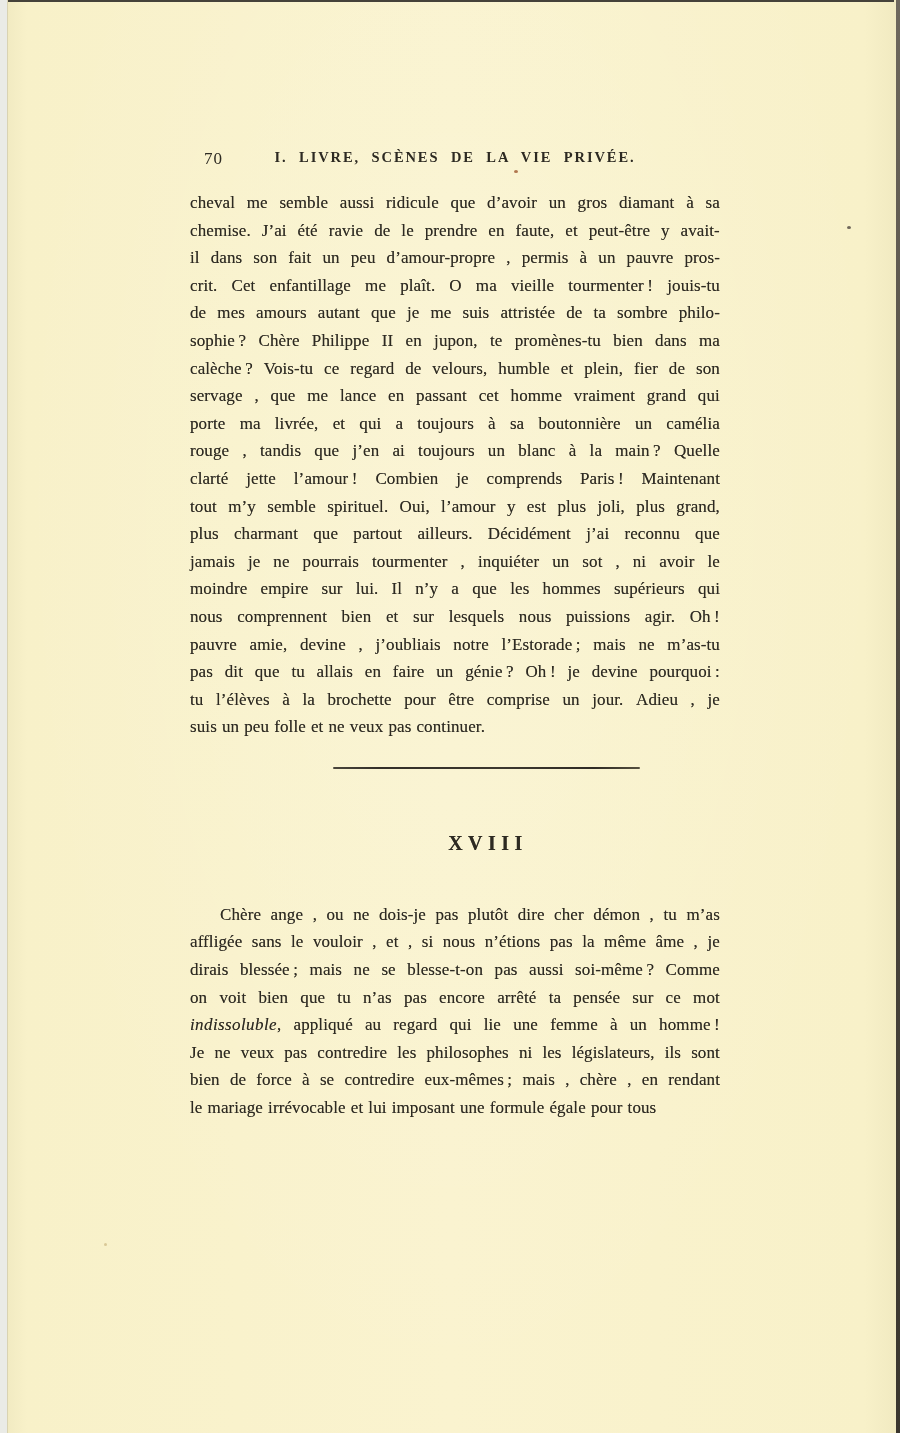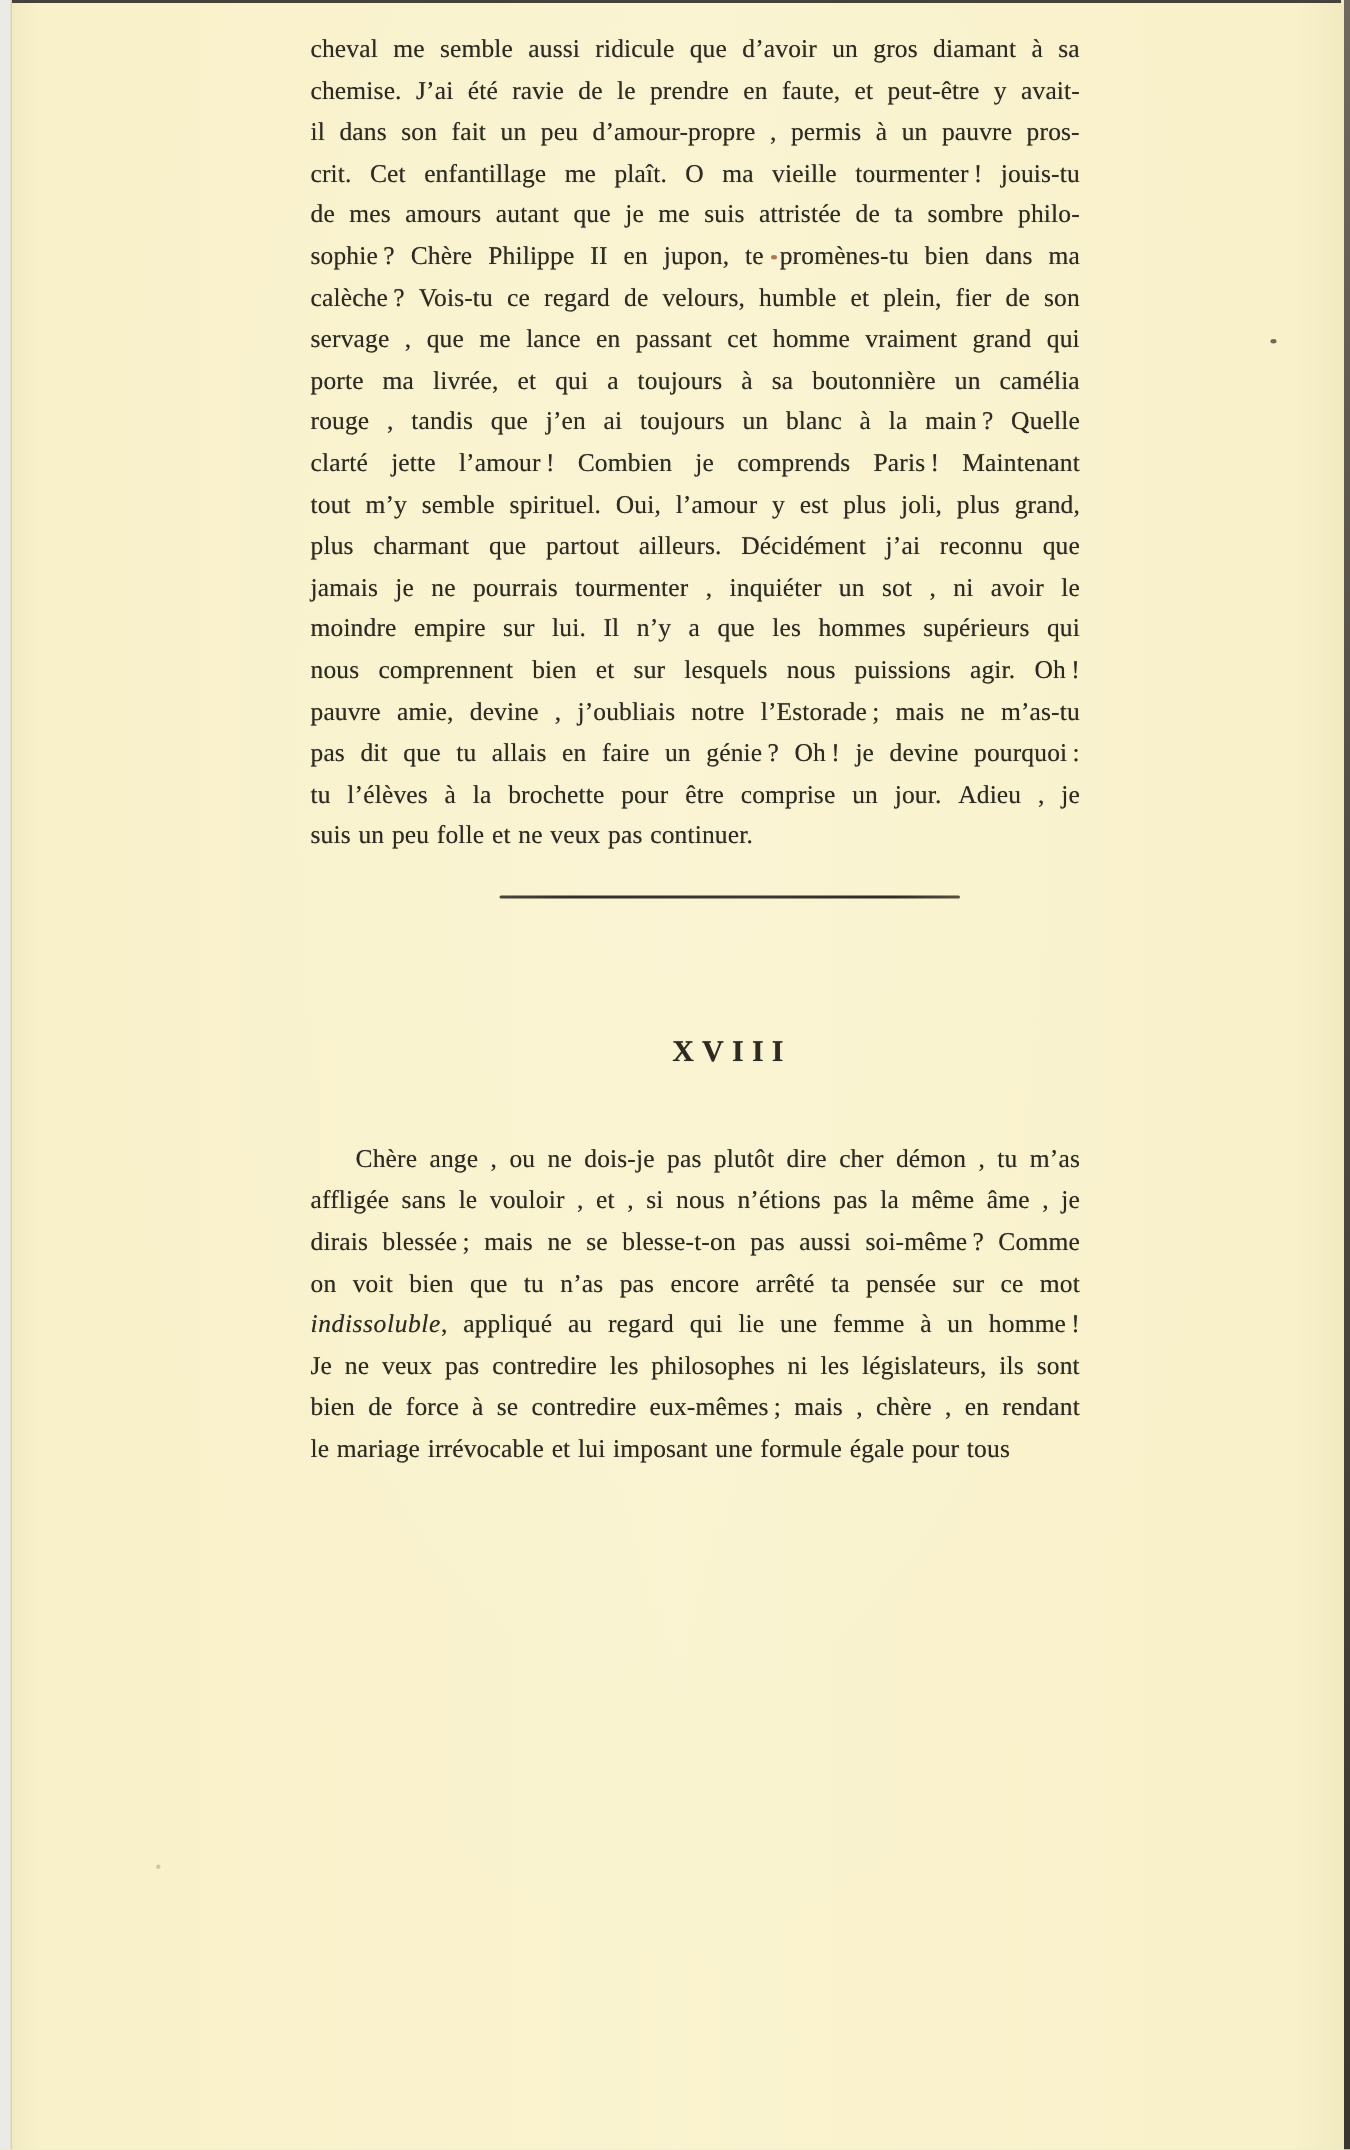--- a/index.html
+++ b/index.html
@@ -56,35 +56,34 @@
   }
 
   .para { margin-top: 19px; font-size: 17px; }
   .line {
     display: flex; flex-wrap: nowrap;
     justify-content: space-between;
     align-items: baseline;
     height: 27.6px; line-height: 27.6px;
     letter-spacing: 0.1px;
     text-shadow: 0 0 0.5px rgba(45,42,34,0.55);
-    margin-left: 17px;
   }
   .line.last { justify-content: flex-start; gap: 0.30em; }
   .line.indent { padding-left: 30px; }
   .line i { font-style: italic; letter-spacing: 0.4px; }
 
   .rule {
     margin-top: 26px; margin-left: 143px;
     width: 307px; height: 2px;
     background: linear-gradient(90deg, #4a463c, #332f28 15%, #3c382f 55%, #2f2b24 85%, #55503f);
     border-radius: 1px;
   }
 
   .chapnum {
-    margin-top: 91px;
+    margin-top: 63px;
     text-align: center;
     transform: translateX(33px);
     font-size: 20px; font-weight: bold;
     letter-spacing: 5.5px;
     text-shadow: 0 0 0.5px rgba(45,42,34,0.6);
   }
   .letterhead {
     margin-top: 42px;
     text-align: center;
     transform: translateX(22px);
@@ -109,20 +108,24 @@
 <div class="scan">
   <div class="edge-top"></div>
   <div class="edge-left"></div>
   <div class="edge-right"></div>
   <div class="speck s1"></div>
   <div class="speck s2"></div>
   <div class="speck s3"></div>
 
   <div class="content">
 
+    <header class="running-header">
+      <span class="pagenum">70</span>
+      <span class="headtitle">I. LIVRE, SCÈNES DE LA VIE PRIVÉE.</span>
+    </header>
 
     <div class="para p1">
         <div class="line">
           <span>cheval</span>
           <span>me</span>
           <span>semble</span>
           <span>aussi</span>
           <span>ridicule</span>
           <span>que</span>
           <span>d’avoir</span>

